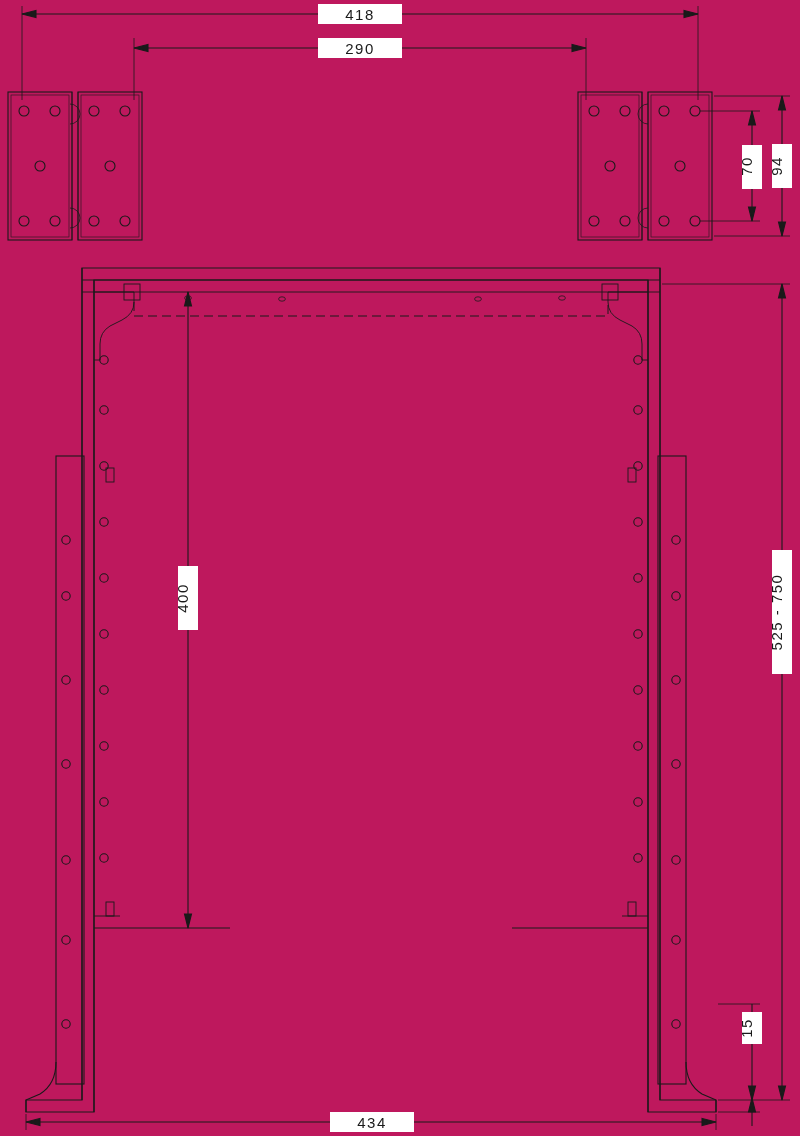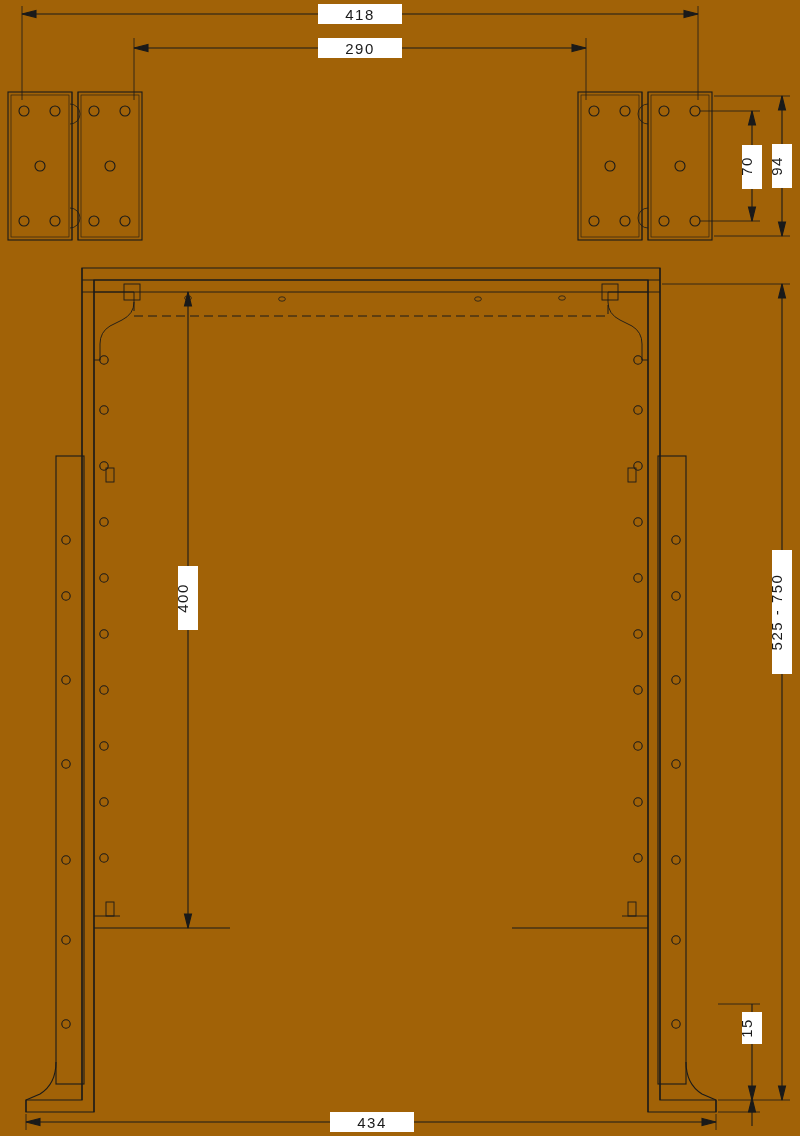--- a/index.html
+++ b/index.html
@@ -1,17 +1,17 @@
 <!DOCTYPE html>
 <html><head>
 <meta charset="utf-8">
 <style>
   html,body{margin:0;padding:0;background:#ffffff;}
   body{width:800px;height:1136px;font-family:"Liberation Sans",sans-serif;}
-  #stage{position:relative;width:800px;height:1136px;overflow:hidden;background:#a16207;}
+  #stage{position:relative;width:800px;height:1136px;overflow:hidden;background:#be185d;}
   svg{display:block;}
   .dimtext{font-family:"Liberation Sans",sans-serif;font-size:15px;fill:#1a1a1a;letter-spacing:1.5px;}
   .dimtext-v{font-family:"Liberation Sans",sans-serif;font-size:15px;fill:#1a1a1a;letter-spacing:1.5px;}
 </style>
 </head>
 <body>
 
 <div id="stage">
 <svg width="800" height="1136" viewBox="0 0 800 1136">
   <g stroke="#1a1a1a" fill="none" stroke-width="1.1" shape-rendering="geometricPrecision">

